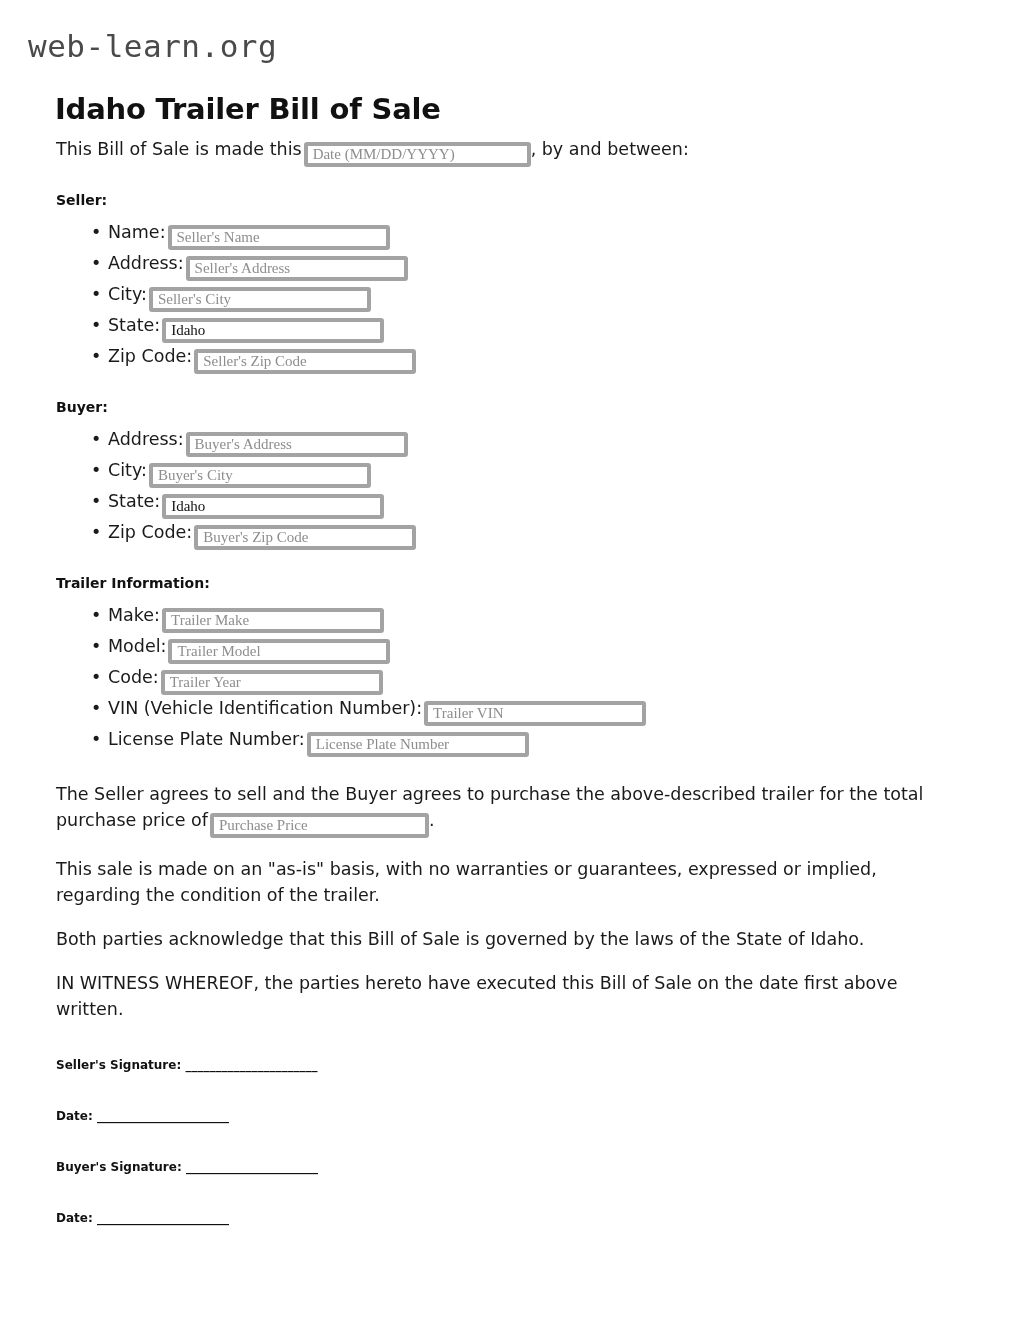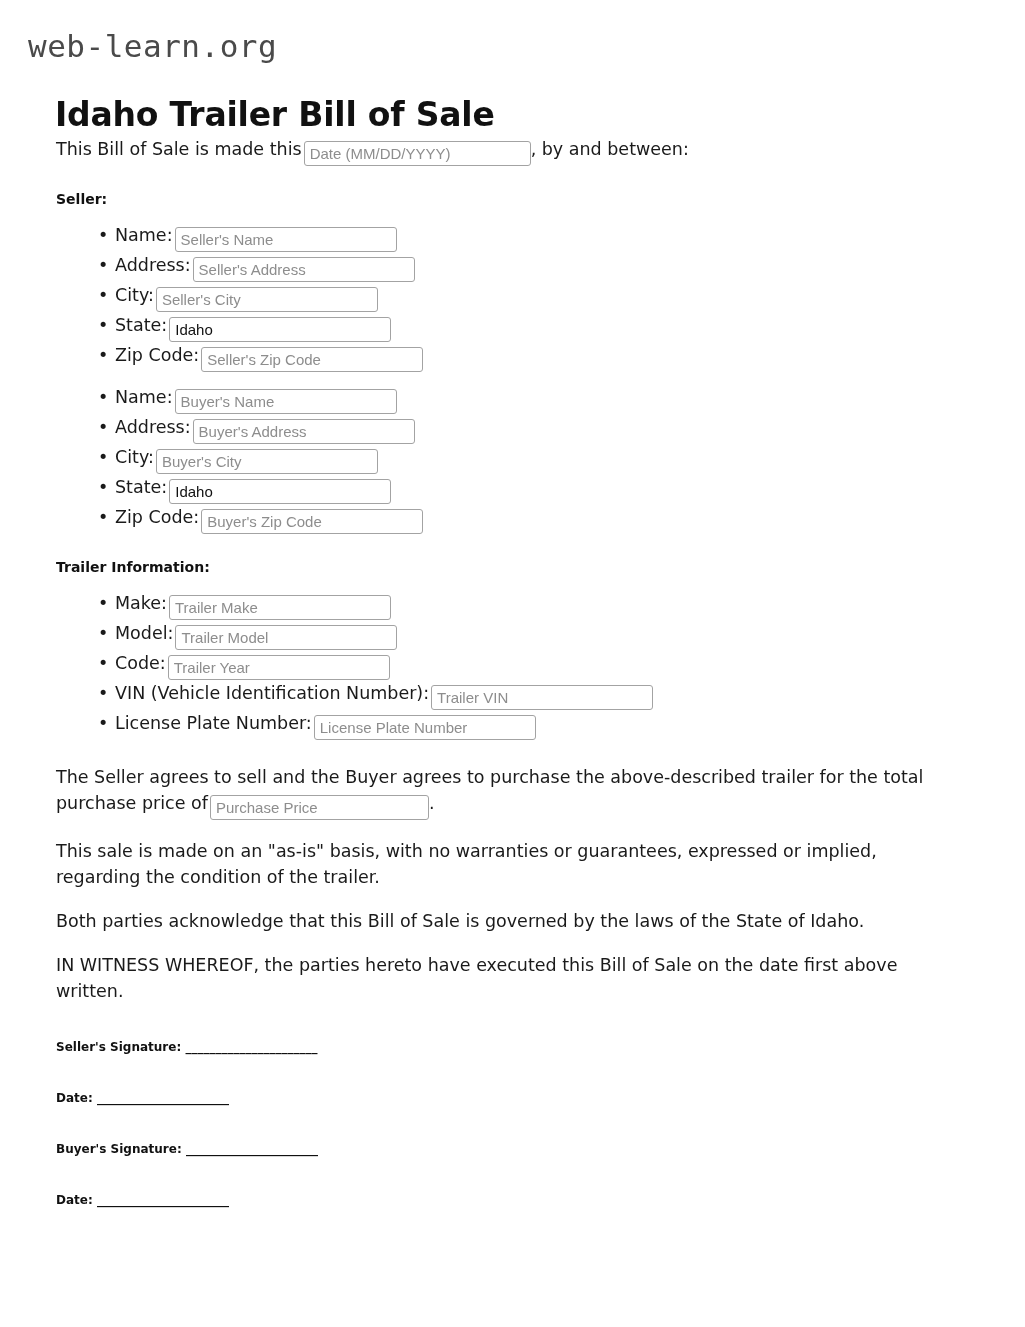--- a/index.html
+++ b/index.html
@@ -32,21 +32,21 @@
     letter-spacing: 0.5px;
     color: #4a4a4a;
     line-height: 1;
     white-space: nowrap;
   }
   .doc-title {
     position: absolute;
     left: 55px;
     top: 74px;
     font-family: "DejaVu Sans", sans-serif;
-    font-size: 33px;
+    font-size: 29px;
     font-weight: bold;
     color: #111111;
     line-height: 1.15;
     letter-spacing: -0.2px;
     white-space: nowrap;
   }
   .content {
     position: absolute;
     left: 0;
     top: 136px;
@@ -62,21 +62,21 @@
   .sec-head {
     margin: 22px 0 8px 0;
     padding-left: 56px;
     font-size: 14px;
     font-weight: bold;
     color: #111111;
     line-height: 22px;
   }
   ul.fields {
     list-style: none;
-    margin: 12px;
+    margin: 5px;
     padding: 0 0 0 56px;
   }
   ul.fields li {
     position: relative;
     padding-left: 47px;
     font-size: 17.5px;
     line-height: 26px;
     color: #1a1a1a;
     white-space: nowrap;
   }
@@ -86,26 +86,26 @@
     left: 30px;
     top: 0;
     font-size: 17.5px;
     line-height: 26px;
     color: #1a1a1a;
   }
   .field-label {
     display: inline;
   }
   input.txt {
-    font-family: Liberation Sans, sans-serif;
+    font-family: Liberation Serif, serif;
     font-size: 15px;
     line-height: 19px;
     color: #111111;
     background: #ffffff;
-    border: 1px solid #a3a3a3;
+    border: 4px solid #a3a3a3;
     border-radius: 3px;
     padding: 2px 5px;
     margin: 0 0 0 2px;
     box-sizing: border-box;
     height: 25px;
     vertical-align: -4px;
     outline: none;
   }
   input.txt::placeholder {
     color: #8d8d8d;
@@ -157,22 +157,22 @@
 
     <h2 class="sec-head">Seller:</h2>
     <ul class="fields">
       <li><span class="field-label">Name:</span><input class="txt w-std" type="text" placeholder="Seller's Name" style=""></li>
       <li><span class="field-label">Address:</span><input class="txt w-std" type="text" placeholder="Seller's Address" style=""></li>
       <li><span class="field-label">City:</span><input class="txt w-std" type="text" placeholder="Seller's City" style=""></li>
       <li><span class="field-label">State:</span><input class="txt w-std" type="text" value="Idaho" style=""></li>
       <li><span class="field-label">Zip Code:</span><input class="txt w-std" type="text" placeholder="Seller's Zip Code" style=""></li>
     </ul>
 
+    <h2 class="sec-head">Buyer:</h2>
     <ul class="fields">
-      <li><span class="field-label">Name:</span><input class="txt w-std" type="text" placeholder="Buyer's Name" style=""></li>
       <li><span class="field-label">Address:</span><input class="txt w-std" type="text" placeholder="Buyer's Address" style=""></li>
       <li><span class="field-label">City:</span><input class="txt w-std" type="text" placeholder="Buyer's City" style=""></li>
       <li><span class="field-label">State:</span><input class="txt w-std" type="text" value="Idaho" style=""></li>
       <li><span class="field-label">Zip Code:</span><input class="txt w-std" type="text" placeholder="Buyer's Zip Code" style=""></li>
     </ul>
 
     <h2 class="sec-head">Trailer Information:</h2>
     <ul class="fields">
       <li><span class="field-label">Make:</span><input class="txt w-std" type="text" placeholder="Trailer Make" style=""></li>
       <li><span class="field-label">Model:</span><input class="txt w-std" type="text" placeholder="Trailer Model" style=""></li>

